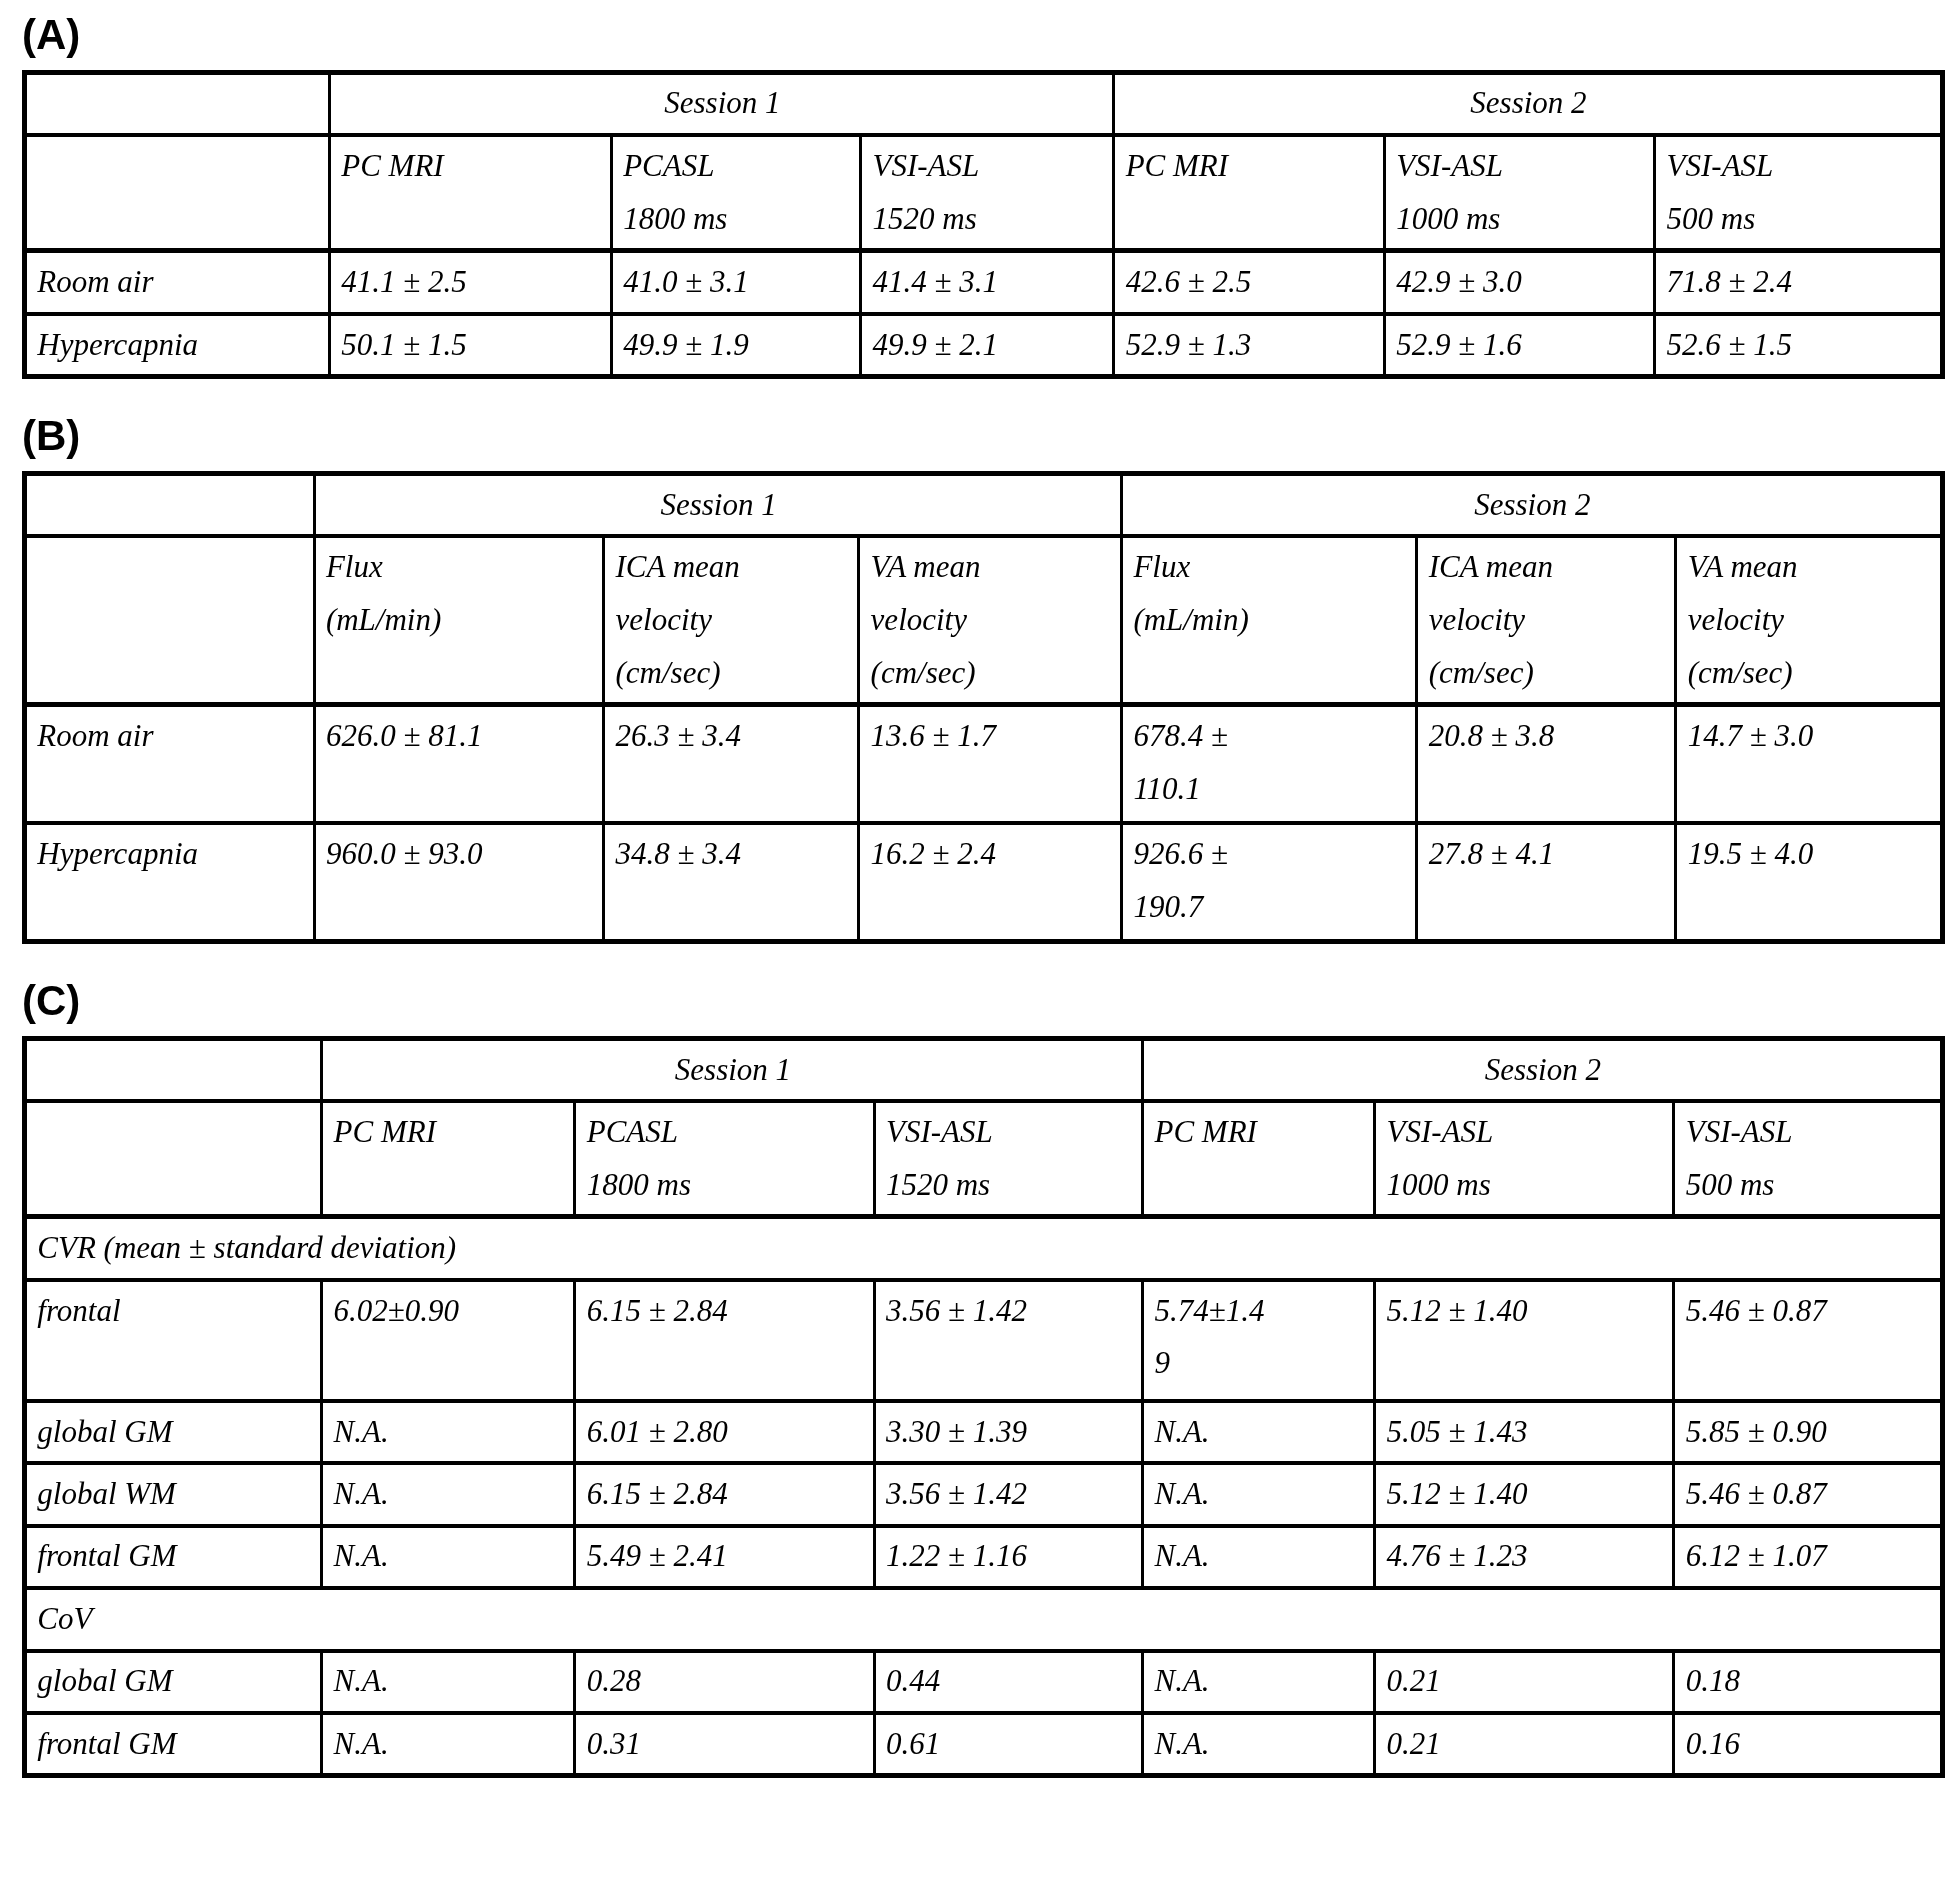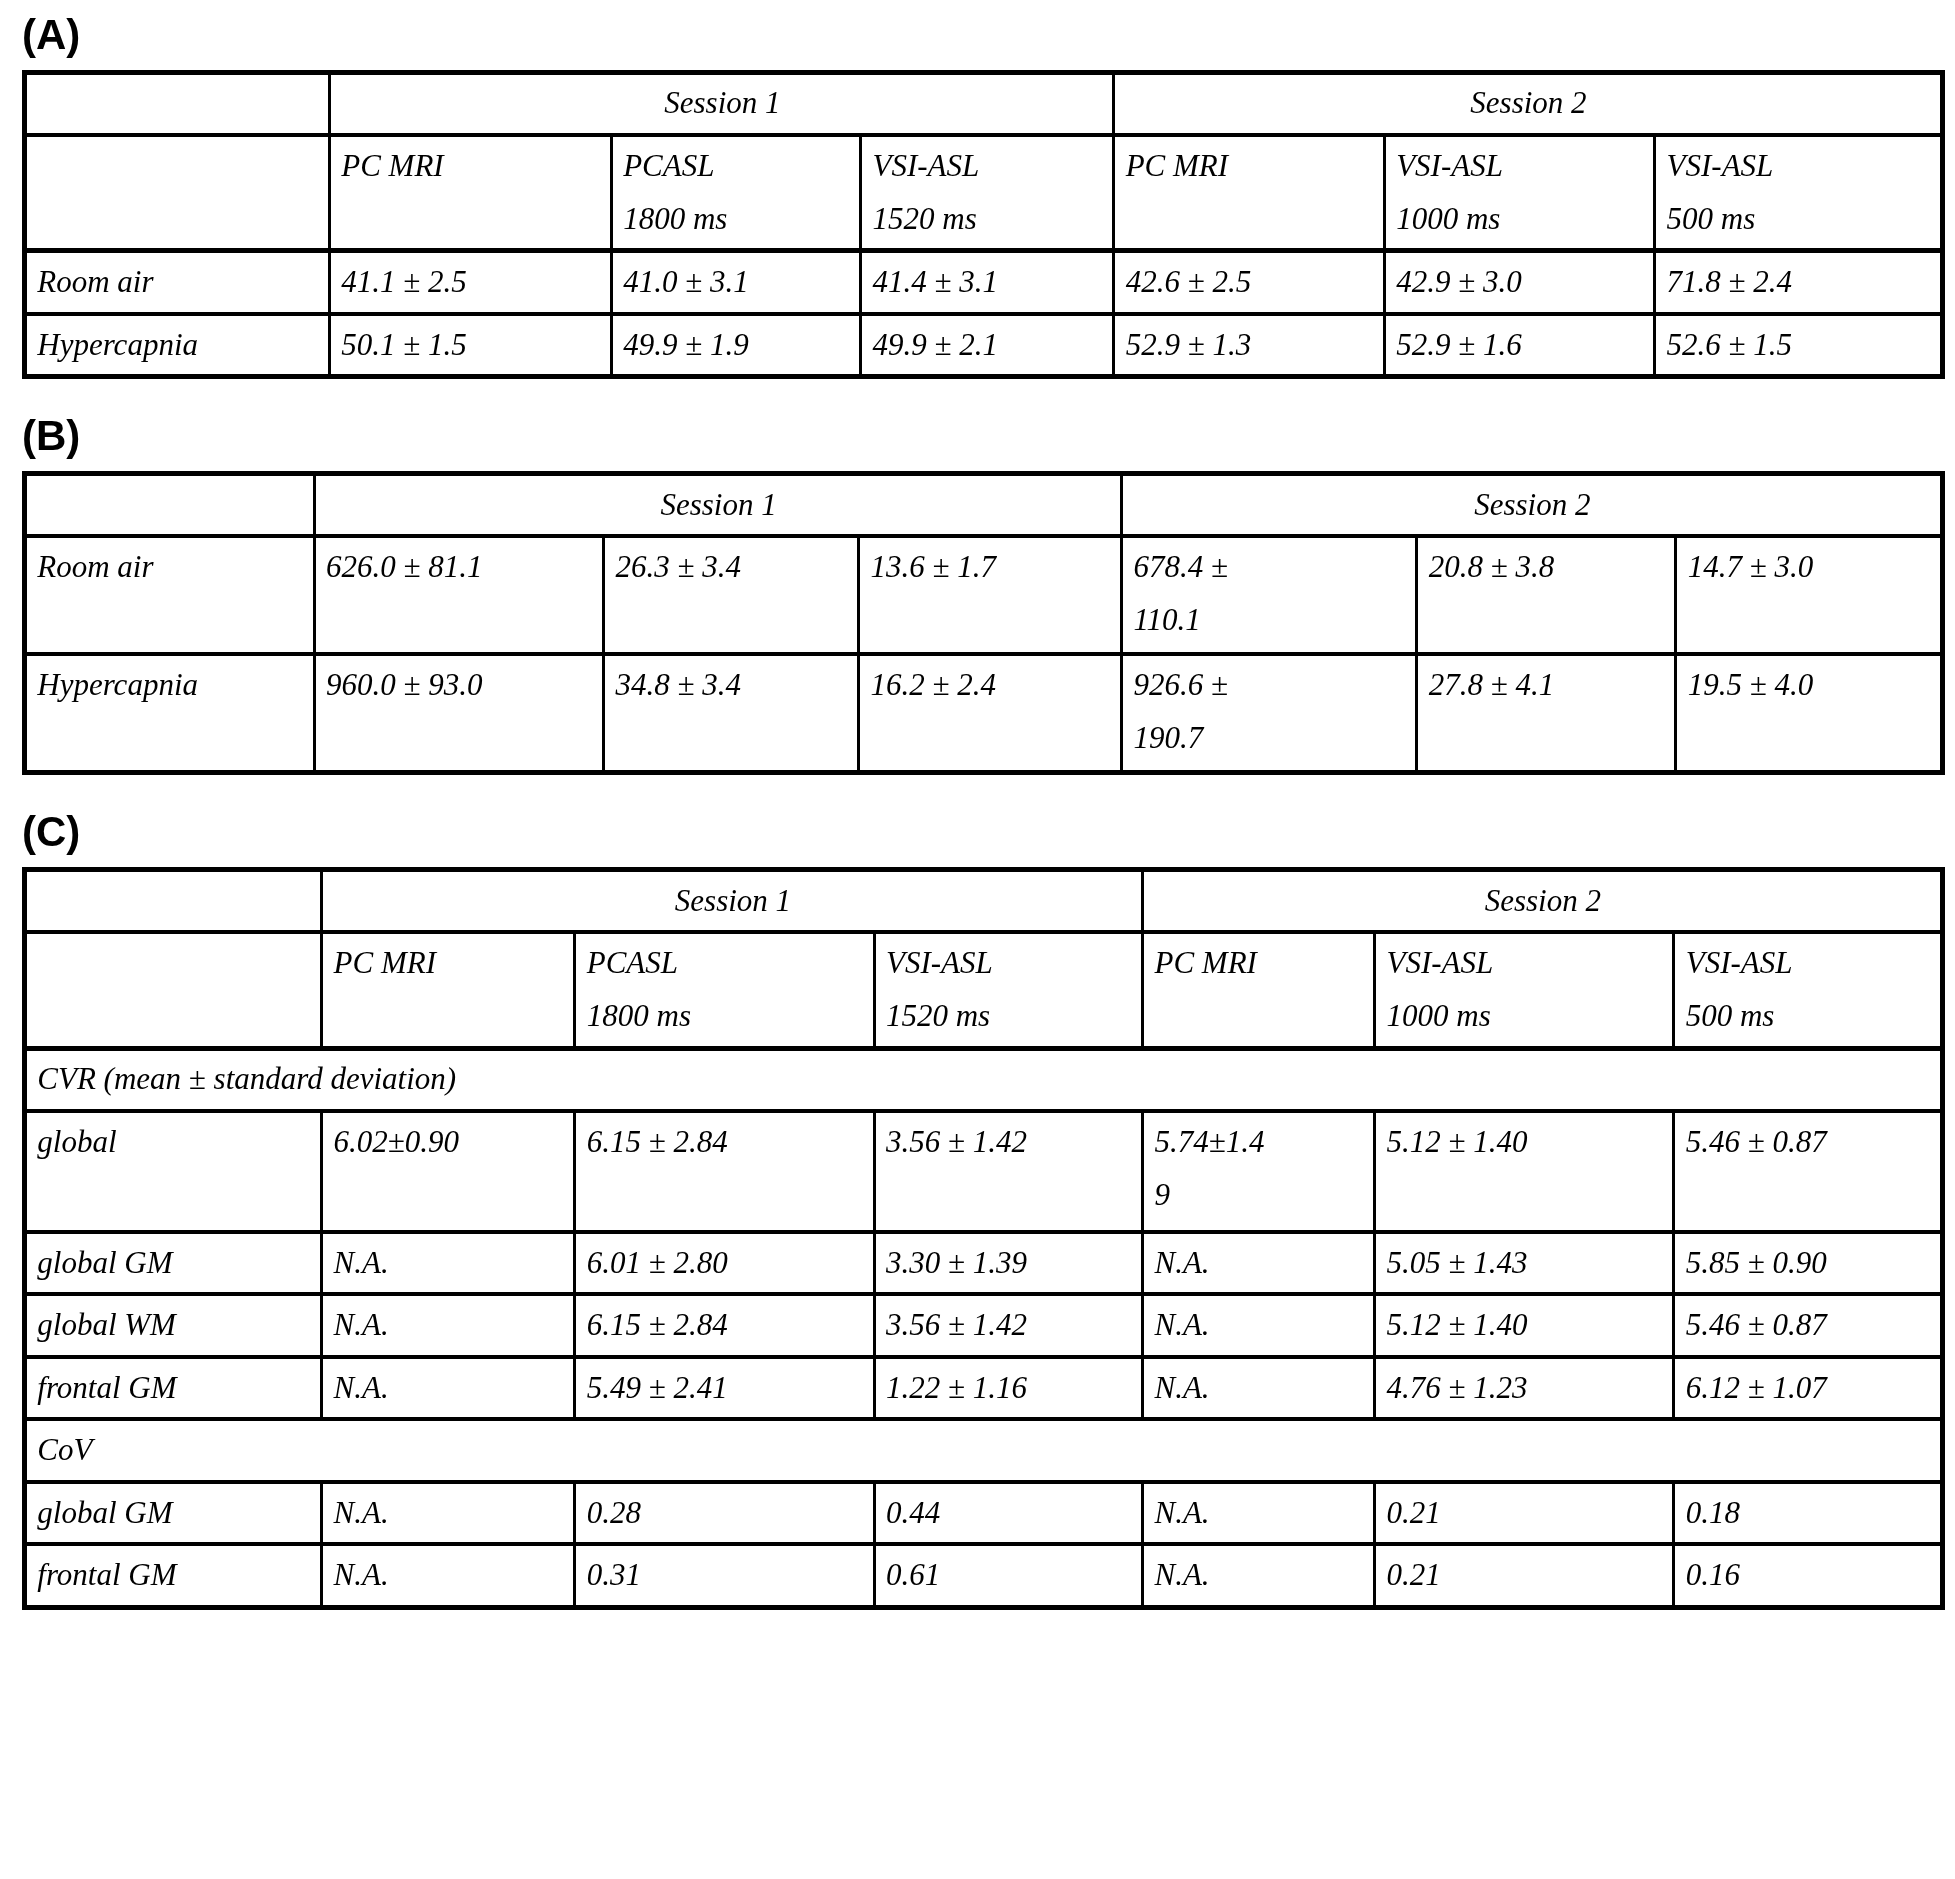--- a/index.html
+++ b/index.html
@@ -117,20 +117,39 @@
       <col style="width:15.4%">
         <col style="width:13.5%">
         <col style="width:13.9%">
     </colgroup>
     <tbody>
         <tr class="session-row">
       <td></td>
       <td colspan="3">Session 1</td>
       <td colspan="3">Session 2</td>
     </tr>
+    <tr class="subheader-row">
+      <td></td>
+      <td>Flux
+(mL/min)</td>
+      <td>ICA mean
+velocity
+(cm/sec)</td>
+      <td>VA mean
+velocity
+(cm/sec)</td>
+      <td>Flux
+(mL/min)</td>
+      <td>ICA mean
+velocity
+(cm/sec)</td>
+      <td>VA mean
+velocity
+(cm/sec)</td>
+    </tr>
     <tr class="tall-row-b">
       <td class="row-label">Room air</td>
       <td>626.0 ± 81.1</td>
       <td>26.3 ± 3.4</td>
       <td>13.6 ± 1.7</td>
       <td>678.4 ±
 110.1</td>
       <td>20.8 ± 3.8</td>
       <td>14.7 ± 3.0</td>
     </tr>
@@ -175,21 +194,21 @@
       <td>PC MRI</td>
       <td>VSI-ASL
 1000 ms</td>
       <td>VSI-ASL
 500 ms</td>
     </tr>
     <tr class="section-title-row">
       <td colspan="7">CVR (mean ± standard deviation)</td>
     </tr>
     <tr class="tall-row-c">
-      <td class="row-label">global</td>
+      <td class="row-label">frontal</td>
       <td>6.02±0.90</td>
       <td>6.15 ± 2.84</td>
       <td>3.56 ± 1.42</td>
       <td>5.74±1.4
 9</td>
       <td>5.12 ± 1.40</td>
       <td>5.46 ± 0.87</td>
     </tr>
     <tr>
       <td class="row-label">global GM</td>

